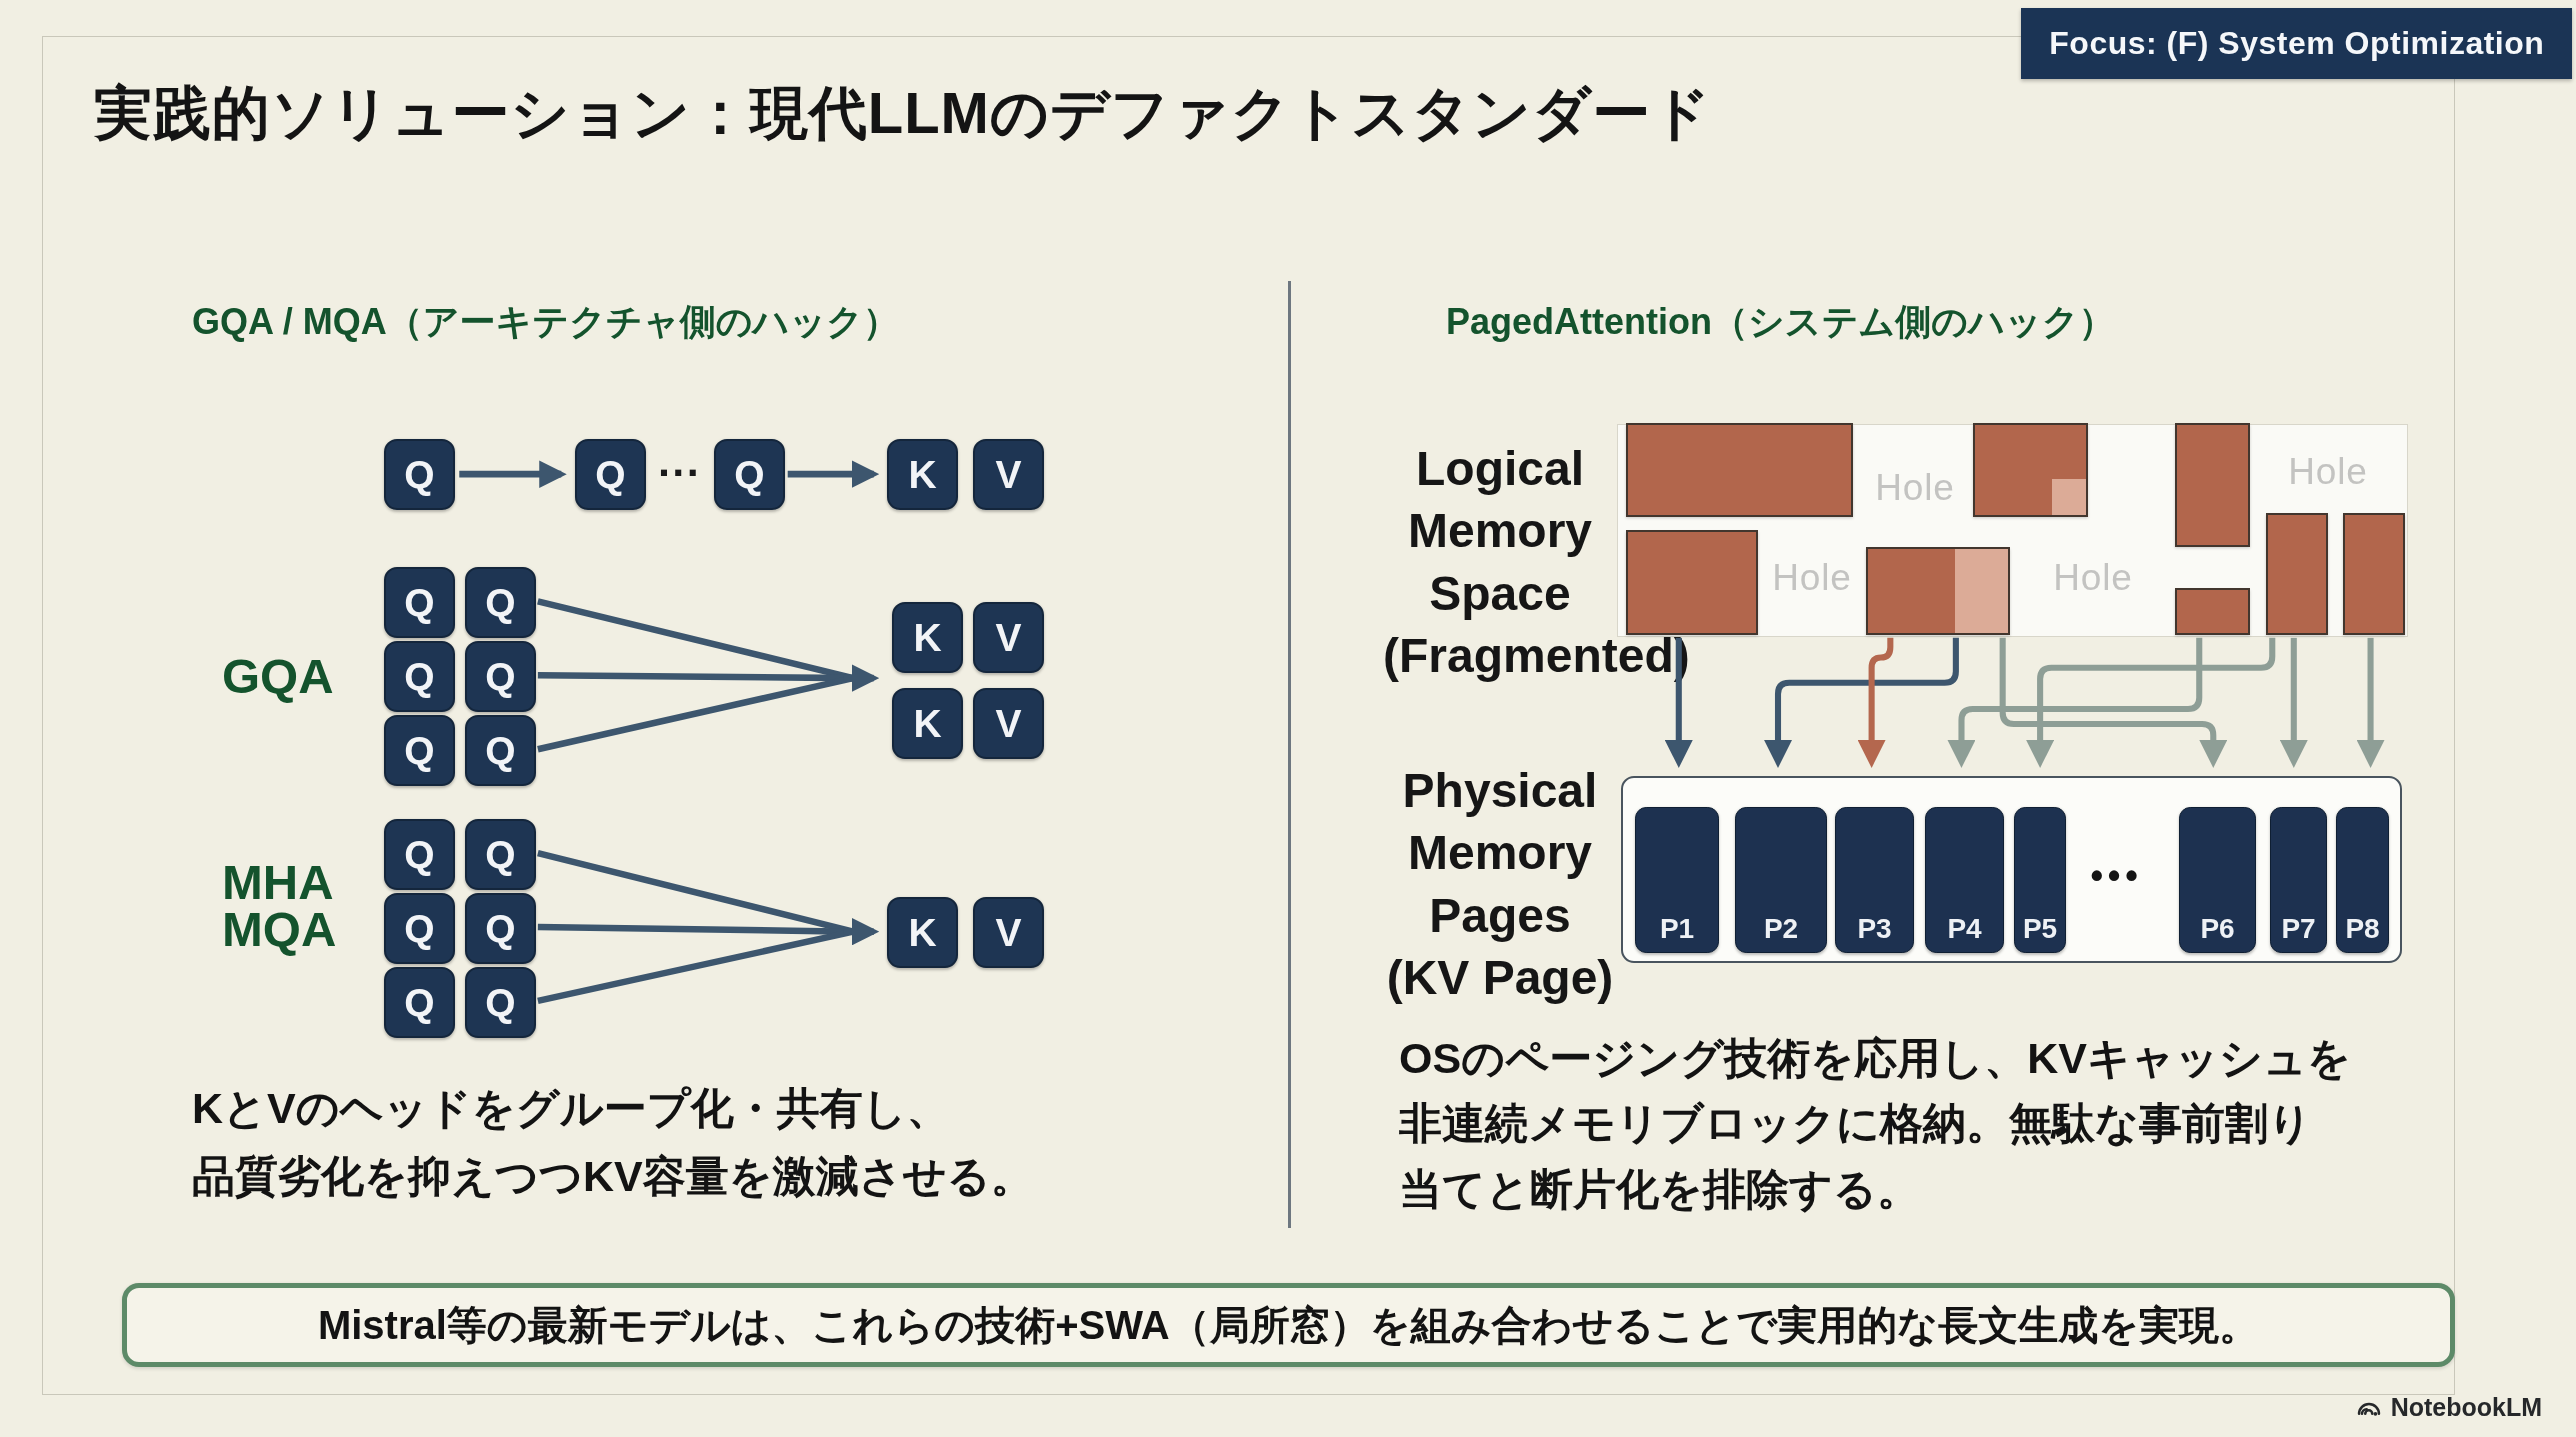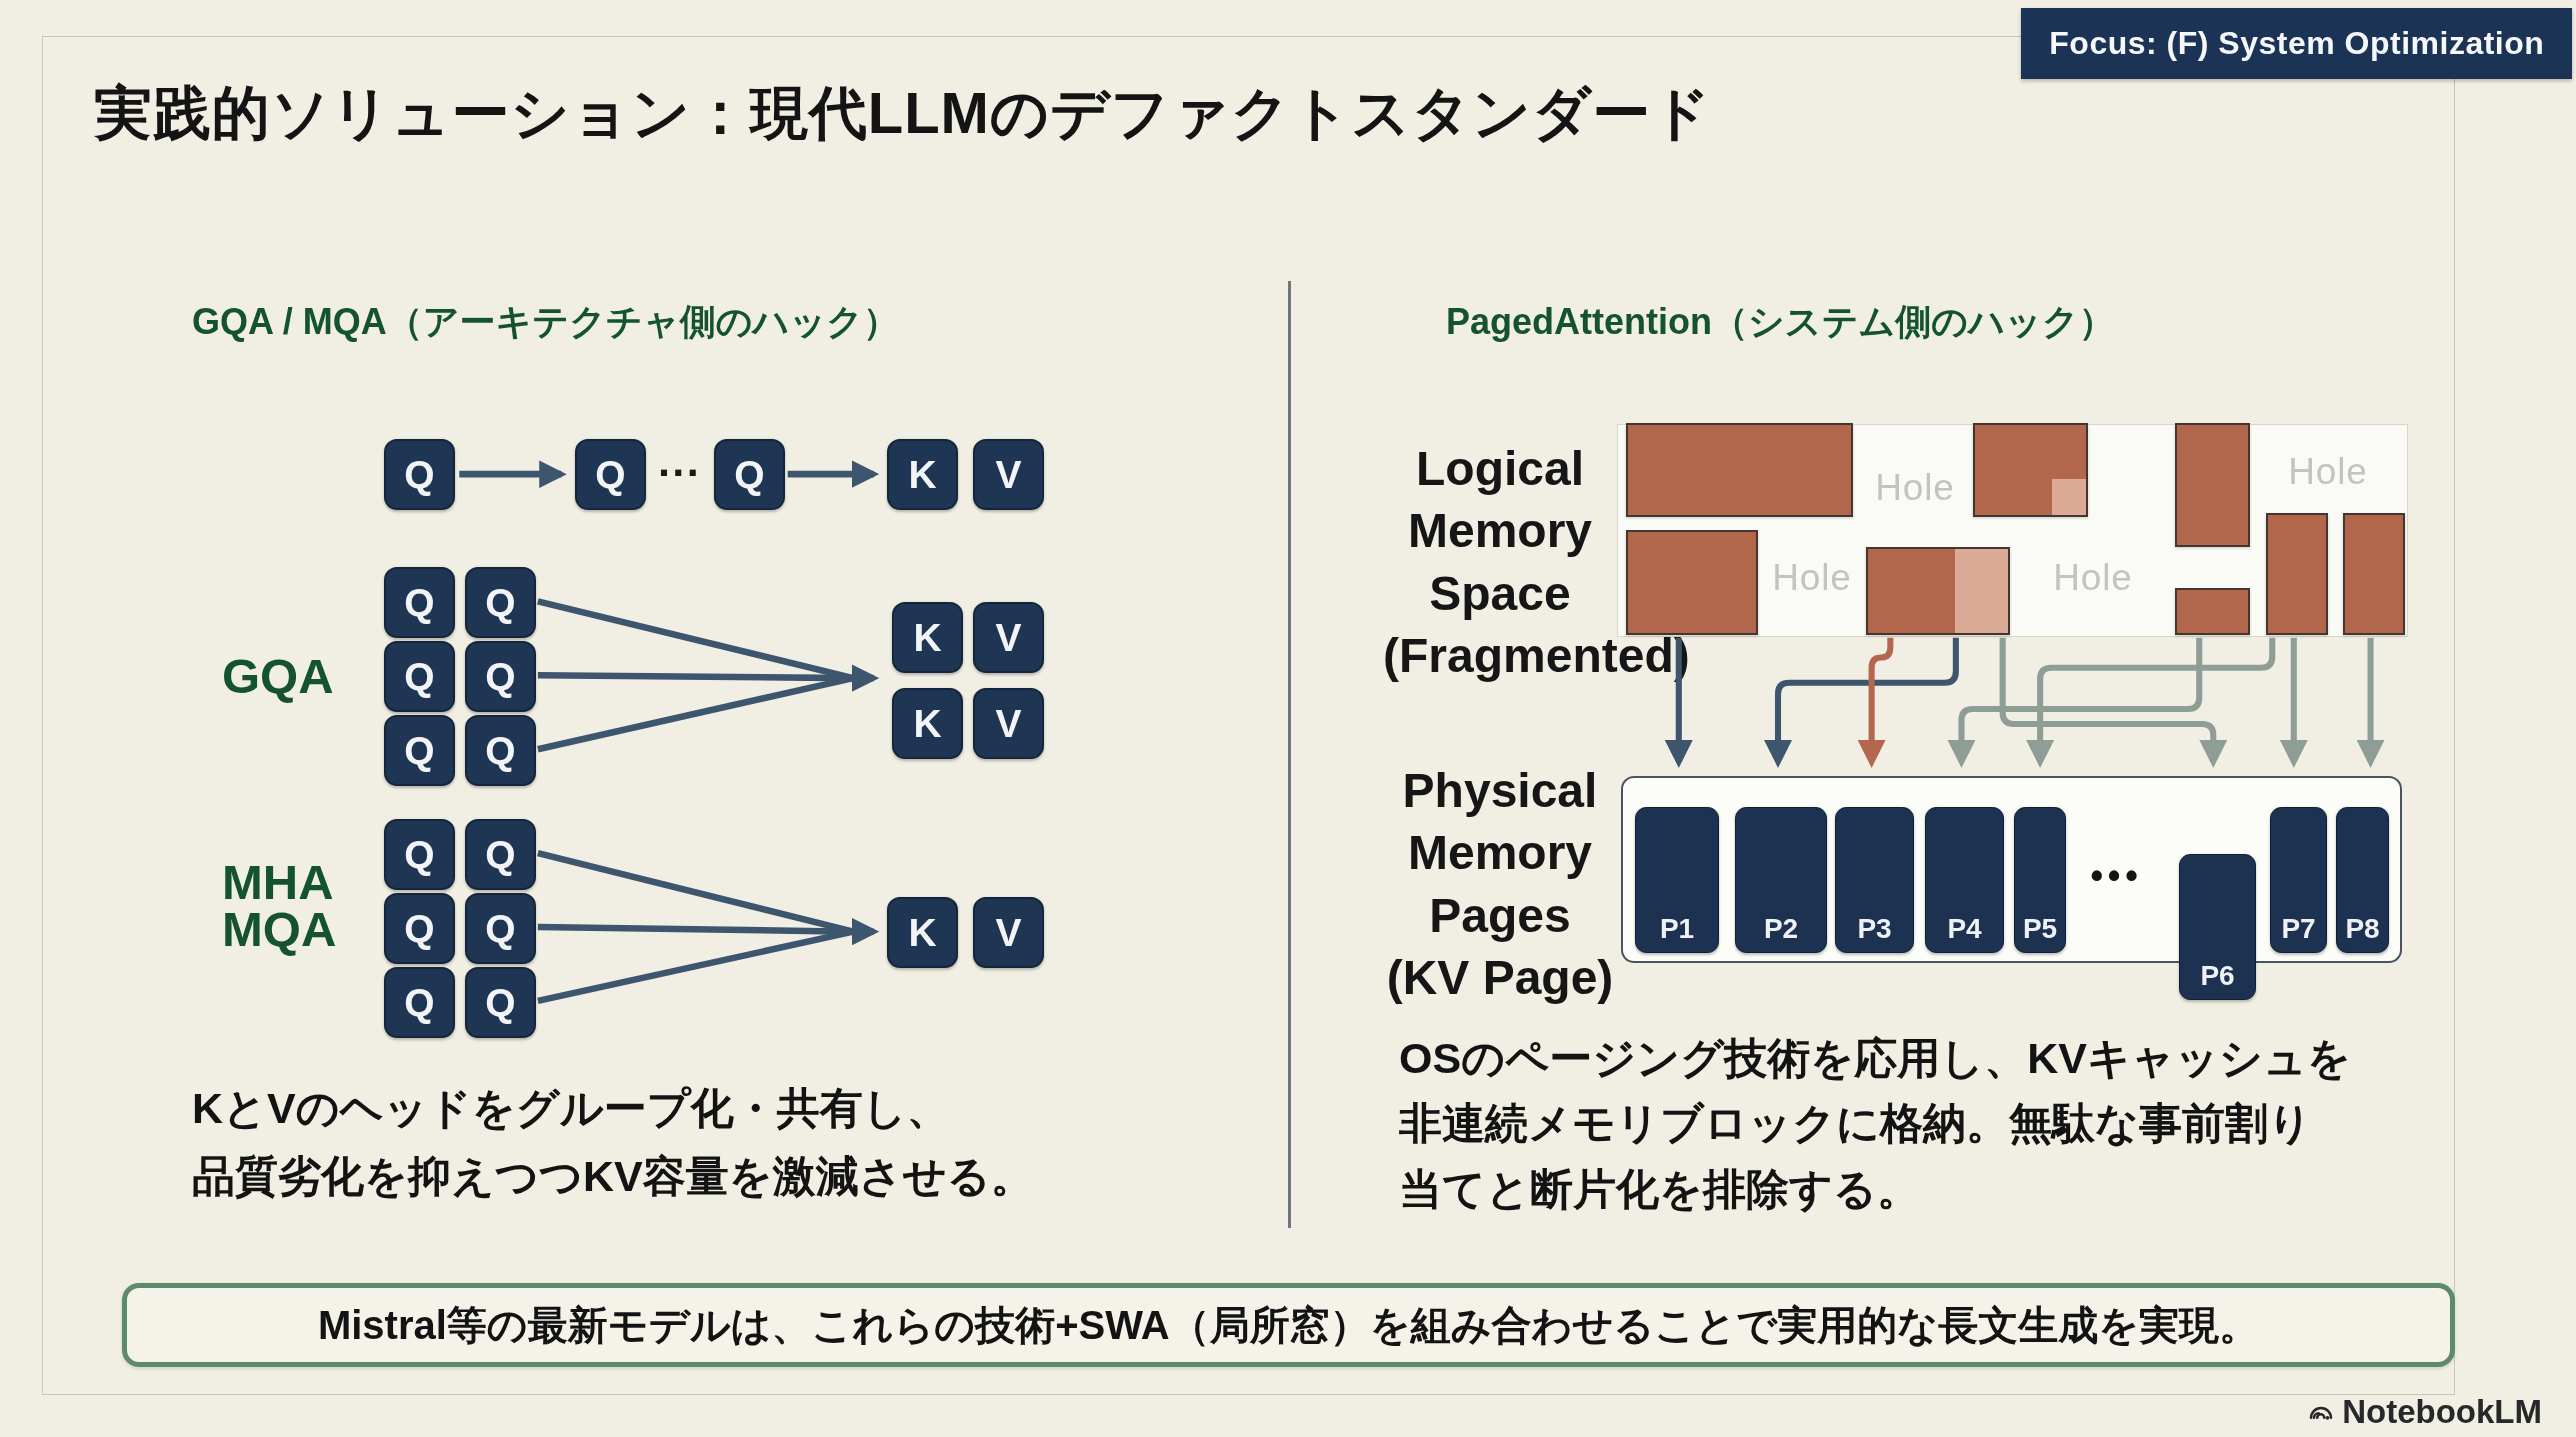--- a/index.html
+++ b/index.html
@@ -94,21 +94,21 @@
   
   .callout{
     position:absolute;left:122px;top:1283px;width:2333px;height:84px;box-sizing:border-box;
     border:5.6px solid #5d8a68;border-radius:17px;background:#f5f3e9;
     display:flex;align-items:center;justify-content:center;
     font-size:40px;font-weight:700;color:#131313;
     box-shadow:0 1.9px 3.7px rgba(0,0,0,.12);
   }
   .watermark{
     position:absolute;right:34px;top:1393px;display:flex;align-items:center;gap:7.5px;
-    font-size:33px;font-weight:600;color:#26282a;
+    font-size:25px;font-weight:600;color:#26282a;
   }
 </style>
 </head>
 <body>
 
 <div class="slide">
   <div class="frame"></div>
 
   <div class="badge">Focus: (F) System Optimization</div>
   <div class="title">実践的ソリューション：現代LLMのデファクトスタンダード</div>
@@ -233,21 +233,21 @@
     <span>(KV Page)</span>
   </div>
 
   <div class="ppanel">
     <div class="page" style="left:12px;width:84px;">P1</div>
     <div class="page" style="left:112px;width:92px;">P2</div>
     <div class="page" style="left:212px;width:79px;">P3</div>
     <div class="page" style="left:302px;width:79px;">P4</div>
     <div class="page" style="left:391px;width:52px;">P5</div>
     <div class="pdots">•••</div>
-    <div class="page" style="left:556px;width:77px;margin-top:47px;">P6</div>
+    <div class="page" style="left:556px;width:77px;">P6</div>
     <div class="page" style="left:647px;width:57px;">P7</div>
     <div class="page" style="left:713px;width:53px;">P8</div>
   </div>
 
   <div class="desc right">
     <span>OSのページング技術を応用し、KVキャッシュを</span>
     <span>非連続メモリブロックに格納。無駄な事前割り</span>
     <span>当てと断片化を排除する。</span>
   </div>
 

